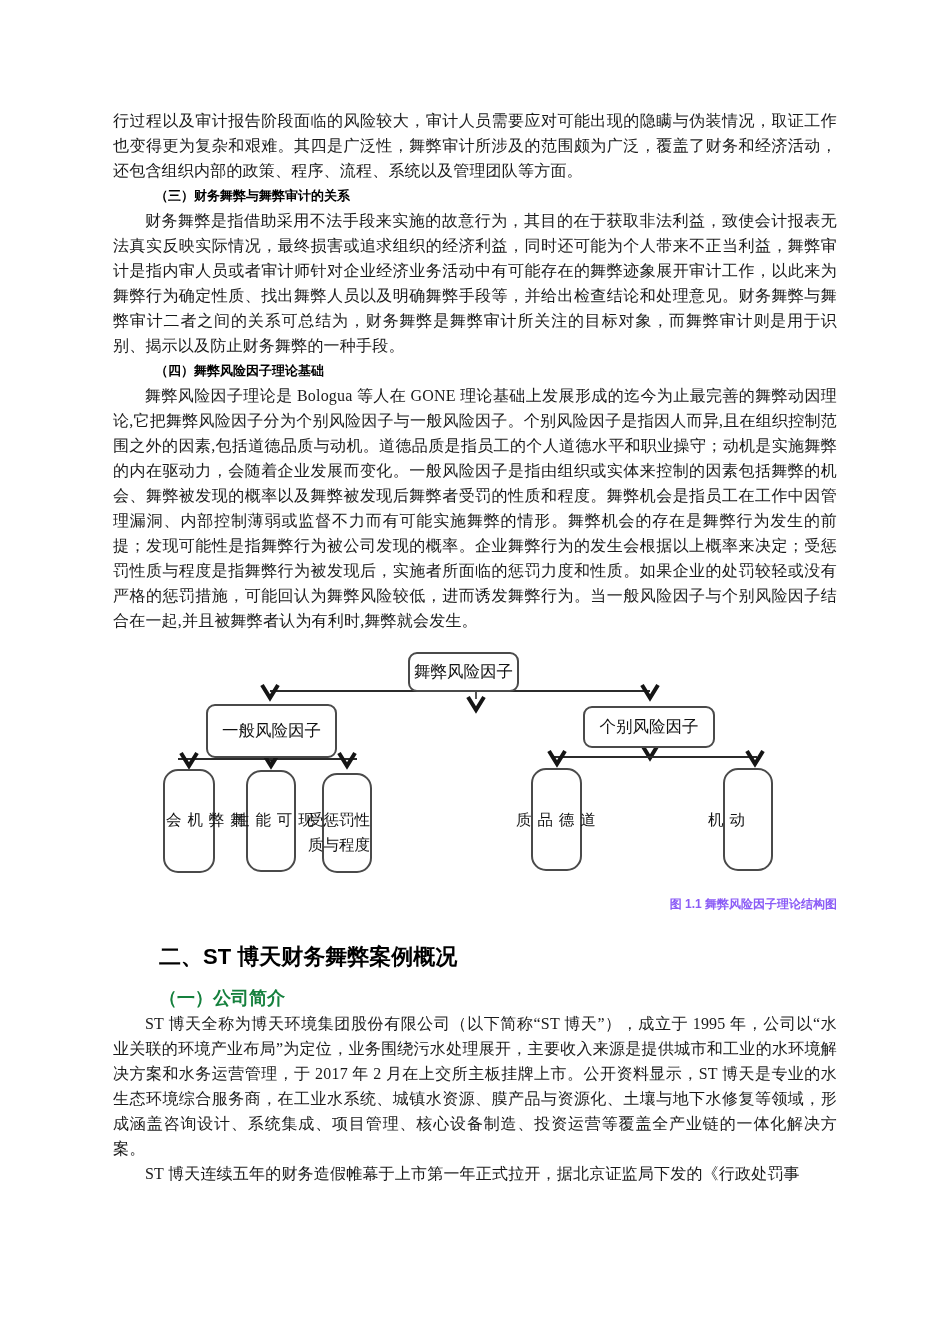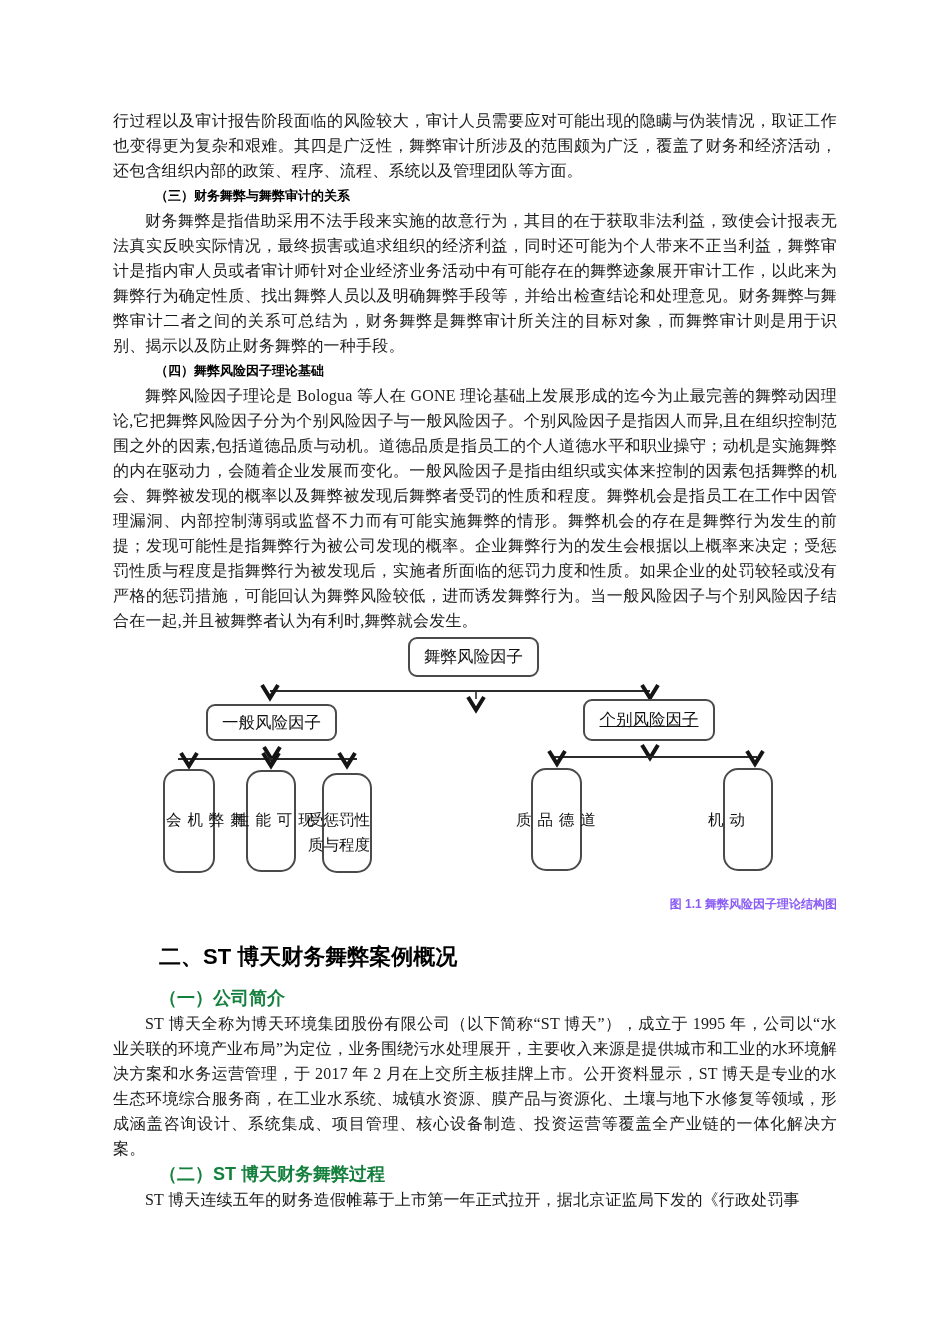--- a/index.html
+++ b/index.html
@@ -69,23 +69,23 @@
     background: #ffffff;
     display: flex;
     align-items: center;
     justify-content: center;
     font-size: 16.5px;
     color: #111;
     white-space: nowrap;
   }
   .fbox.wide { border-radius: 9px; }
   .fbox.tall { border-radius: 15px; }
-  .root-box  { left: 408px; top: 2px;   width: 131px; height: 40px; }
-  .left-box  { left: 206px; top: 69px;  width: 131px; height: 37px; }
-  .right-box { left: 583px; top: 64px;  width: 132px; height: 42px; text-decoration: underline; }
+  .root-box  { left: 408px; top: 17px;   width: 111px; height: 40px; }
+  .left-box  { left: 206px; top: 69px;  width: 131px; height: 54px; }
+  .right-box { left: 583px; top: 71px;  width: 132px; height: 42px; }
   .b1 { left: 163px; top: 134px; width: 52px; height: 104px; }
   .b2 { left: 246px; top: 135px; width: 50px; height: 102px; }
   .b3 { left: 322px; top: 138px; width: 50px; height: 100px; }
   .b4 { left: 531px; top: 133px; width: 51px; height: 103px; }
   .b5 { left: 723px; top: 133px; width: 50px; height: 103px; }
   .flabel {
     position: absolute;
     font-size: 15.5px;
     line-height: 25px;
     color: #111;
@@ -170,17 +170,16 @@
   </div>
 
   <p class="fig-caption">图 1.1 舞弊风险因子理论结构图</p>
 
   <h1 class="h-chapter">二、ST 博天财务舞弊案例概况</h1>
 
   <h3 class="h-sub">（一）公司简介</h3>
 
   <p class="body-par indent">ST 博天全称为博天环境集团股份有限公司（以下简称“ST 博天”），成立于 1995 年，公司以“水业关联的环境产业布局”为定位，业务围绕污水处理展开，主要收入来源是提供城市和工业的水环境解决方案和水务运营管理，于 2017 年 2 月在上交所主板挂牌上市。公开资料显示，ST 博天是专业的水生态环境综合服务商，在工业水系统、城镇水资源、膜产品与资源化、土壤与地下水修复等领域，形成涵盖咨询设计、系统集成、项目管理、核心设备制造、投资运营等覆盖全产业链的一体化解决方案。</p>
 
-  <h3 class="h-sub" style="margin-top:0;">（二）ST 博天财务舞弊过程</h3>
 
   <p class="body-par indent">ST 博天连续五年的财务造假帷幕于上市第一年正式拉开，据北京证监局下发的《行政处罚事</p>
 
 </div>
 
 </body></html>

